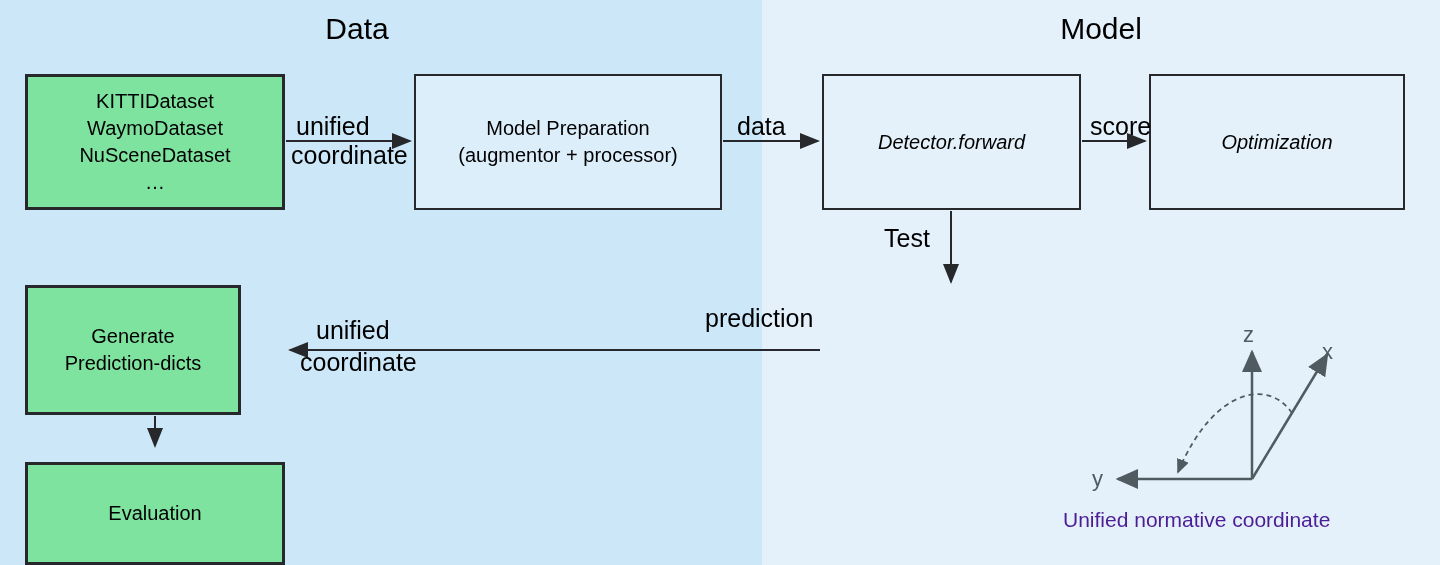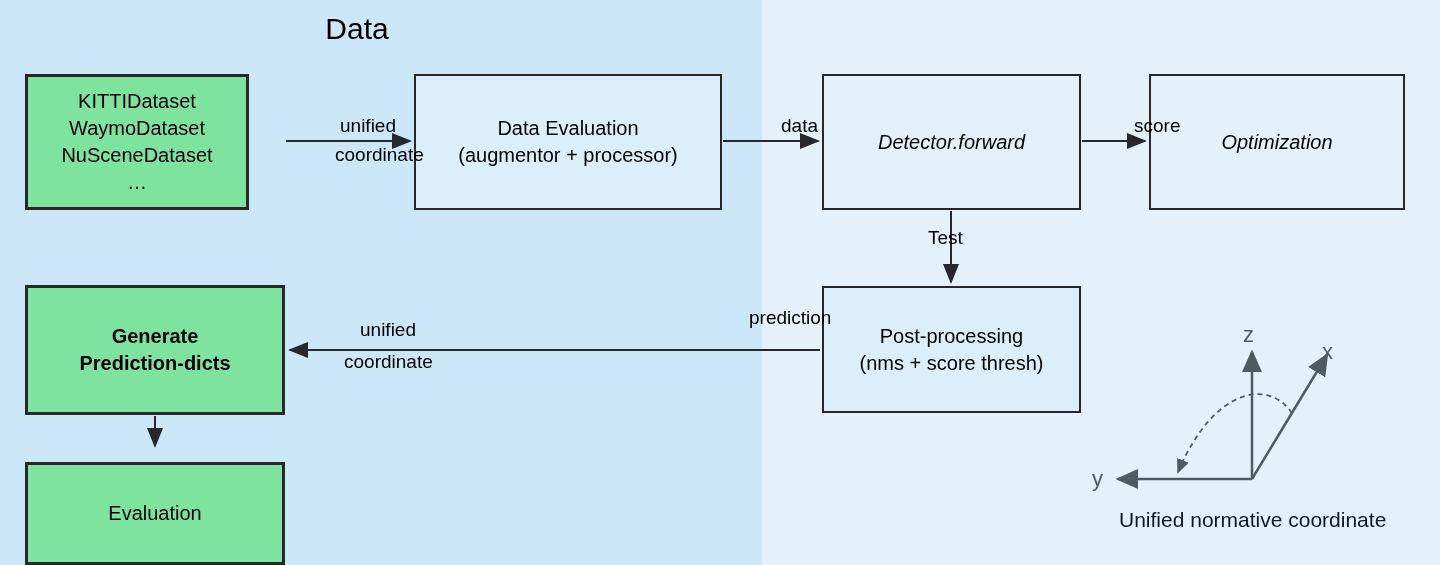--- a/index.html
+++ b/index.html
@@ -61,35 +61,34 @@
   .node-blue {
     background: #ddeefb;
     border: 2px solid #26282b;
   }
   .node-blue-light {
     background: #e4f1fa;
     border: 2px solid #26282b;
     font-style: italic;
   }
 
-  #node-datasets { left: 25px;  top: 74px;  width: 224px; height: 136px; }
+  #node-datasets { left: 25px;  top: 74px;  width: 260px; height: 136px; }
   #node-dataprep { left: 414px; top: 74px;  width: 308px; height: 136px; }
   #node-detector { left: 822px; top: 74px;  width: 259px; height: 136px; }
   #node-optimization { left: 1149px; top: 74px; width: 256px; height: 136px; }
   #node-postproc { left: 822px; top: 286px; width: 259px; height: 127px; }
-  #node-generate { left: 25px;  top: 285px; width: 260px; height: 130px; font-weight: bold; }
+  #node-generate { left: 25px;  top: 285px; width: 216px; height: 130px; }
   #node-evaluation { left: 25px; top: 450px; width: 260px; height: 103px; margin-top: 12px; }
 
   .edge-label {
     position: absolute;
-    font-size: 19px;
+    font-size: 25px;
     line-height: 24px;
     color: #000000;
     white-space: nowrap;
-    margin-left: 44px;
   }
   #lbl-unified-1   { left: 296px; top: 114px; }
   #lbl-coord-1     { left: 291px; top: 143px; }
   #lbl-data        { left: 737px; top: 114px; }
   #lbl-train       { left: 1090px; top: 114px; }
   #lbl-test        { left: 884px; top: 226px; text-align: center; }
   #lbl-prediction  { left: 705px; top: 306px; }
   #lbl-unified-2   { left: 316px; top: 318px; }
   #lbl-coord-2     { left: 300px; top: 350px; }
 
@@ -105,61 +104,58 @@
     position: absolute;
     font-size: 22px;
     color: #4f5b61;
     white-space: nowrap;
   }
   #axis-z { left: 1243px; top: 322px; }
   #axis-x { left: 1322px; top: 339px; }
   #axis-y { left: 1092px; top: 466px; }
   #coord-caption {
     position: absolute;
-    left: 1119px;
+    left: 1063px;
     top: 508px;
     font-size: 21px;
-    color: #0f172a;
+    color: #4c1d95;
     white-space: nowrap;
   }
 </style>
 </head>
 <body>
 
 <div id="canvas">
 
   <div class="panel" id="panel-data"></div>
   <div class="panel" id="panel-model"></div>
 
   <div class="panel-title" id="title-data">Data</div>
+  <div class="panel-title" id="title-model">Model</div>
 
   <div class="node node-green" id="node-datasets">
     <span style="white-space:pre-line;">KITTIDataset
 WaymoDataset
 NuSceneDataset
 …</span>
   </div>
 
   <div class="node node-blue" id="node-dataprep">
-    <span style="white-space:pre-line;">Data Evaluation
+    <span style="white-space:pre-line;">Model Preparation
 (augmentor + processor)</span>
   </div>
 
   <div class="node node-blue-light" id="node-detector">
     <span style="white-space:pre-line;">Detector.forward</span>
   </div>
 
   <div class="node node-blue-light" id="node-optimization">
     <span style="white-space:pre-line;">Optimization</span>
   </div>
 
-  <div class="node node-blue" id="node-postproc">
-    <span style="white-space:pre-line;">Post-processing
-(nms + score thresh)</span>
-  </div>
 
   <div class="node node-green" id="node-generate">
     <span style="white-space:pre-line;">Generate
 Prediction-dicts</span>
   </div>
 
   <div class="node node-green" id="node-evaluation">
     <span style="white-space:pre-line;">Evaluation</span>
   </div>
 

